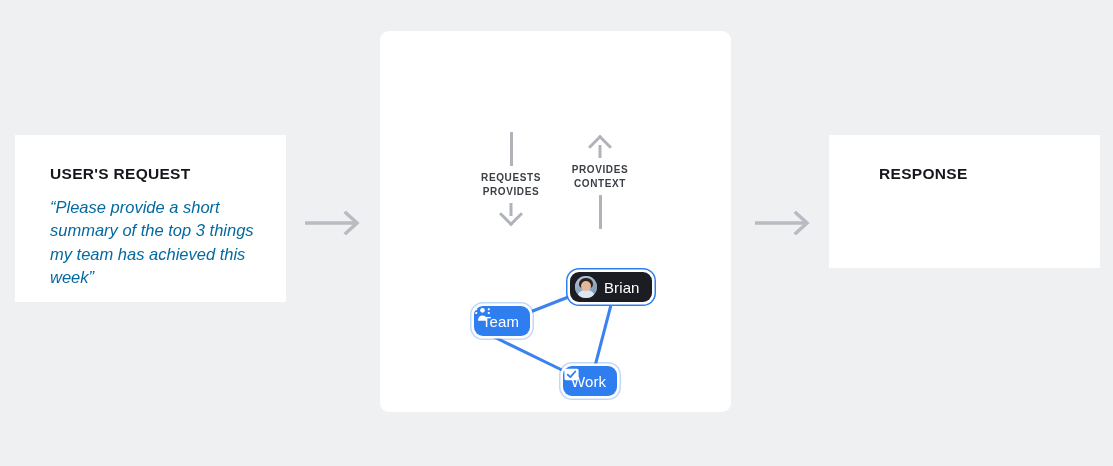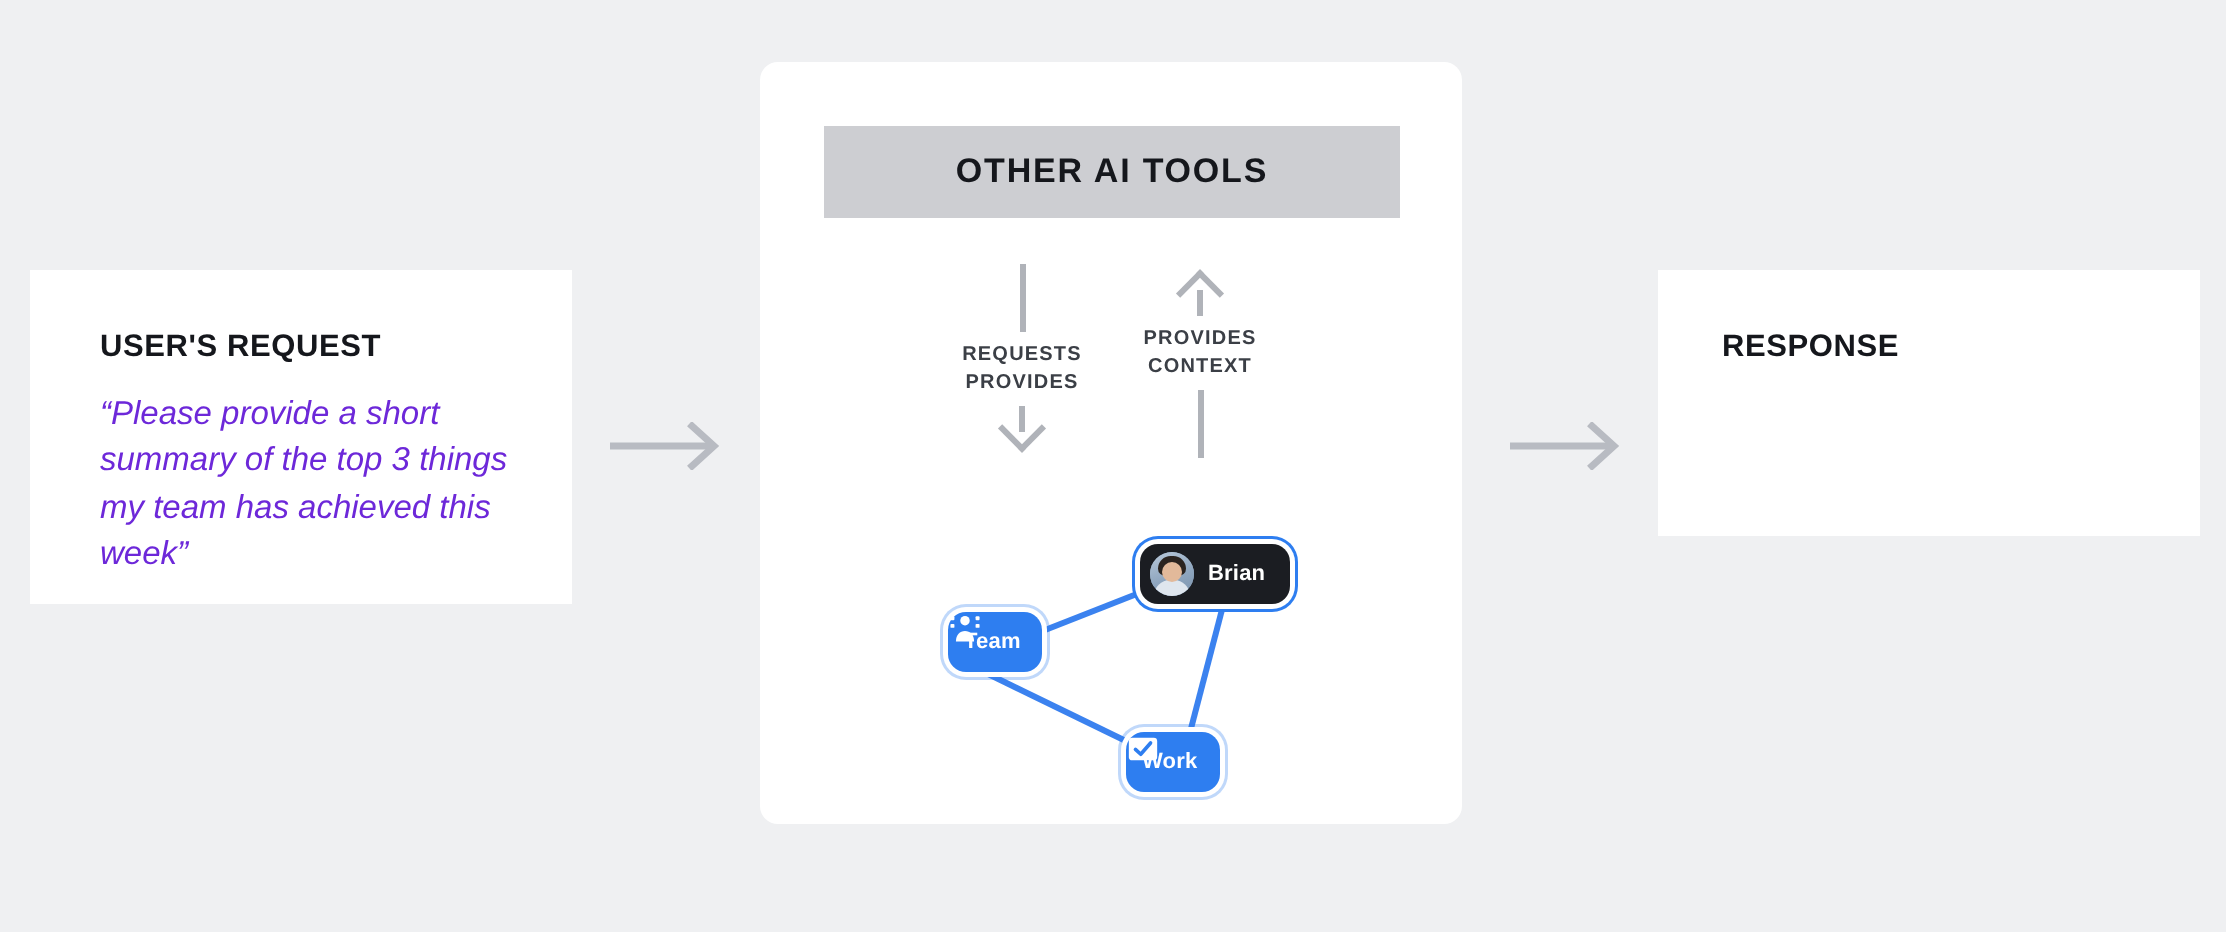--- a/index.html
+++ b/index.html
@@ -31,35 +31,35 @@
     top: 135px;
     width: 271px;
     height: 167px;
     padding: 30px 30px 0 35px;
   }
   #response-card {
     left: 829px;
     top: 135px;
     width: 271px;
     height: 133px;
-    padding: 30px 30px 0 32px;
+    padding: 30px 30px 0 50px;
   }
   .card-title {
     font-size: 15.5px;
     font-weight: bold;
     letter-spacing: 0.3px;
     color: #15171c;
     margin: 0 0 14px 0;
     line-height: 1.1;
   }
   .card-quote {
     font-size: 16.5px;
     font-style: italic;
     line-height: 1.42;
-    color: #6d28d9;
+    color: #0369a1;
     margin: 0;
     font-weight: 500;
   }
   .card-quote.highlight span.hl {
     background: #bdd2ee;
     box-decoration-break: clone;
     -webkit-box-decoration-break: clone;
     padding: 1px 0 2px 0;
   }
 
@@ -170,22 +170,22 @@
     display: flex;
     align-items: center;
     gap: 7px;
     height: 30px;
     padding: 0 11px 0 8px;
     border-radius: 9px;
     box-sizing: border-box;
     white-space: nowrap;
   }
   .node .node-label {
-    font-size: 11px;
-    font-weight: 700;
+    font-size: 15px;
+    font-weight: 400;
     color: #ffffff;
     letter-spacing: 0.1px;
   }
   .node.blue {
     background: #2e7ef0;
     box-shadow: 0 0 0 2.5px #ffffff, 0 0 0 4px rgba(46,126,240,0.30);
     margin-left: 20px;
   }
   .node.dark {
     background: #1b1d22;
@@ -264,23 +264,20 @@
 
   <div class="flow-arrow" id="flow-arrow-1">
     <svg width="60" height="24" viewBox="0 0 60 24" aria-hidden="true">
       <line x1="1" y1="12" x2="52" y2="12" stroke="#b8bbc2" stroke-width="3.5"></line>
       <polyline points="42,2 53,12 42,22" fill="none" stroke="#b8bbc2" stroke-width="3.5" stroke-linecap="square" stroke-linejoin="miter"></polyline>
     </svg>
   </div>
 
   <div id="center-panel">
 
-    <div id="other-ai-tools-banner">
-      <span class="banner-label">OTHER AI TOOLS</span>
-    </div>
 
     <div class="ctx-col" id="requests-context-col">
       <div class="ctx-shaft tall"></div>
       <div class="ctx-label">REQUESTS
 PROVIDES</div>
       <div class="ctx-head down">
         <div class="stub"></div>
       </div>
     </div>
 

